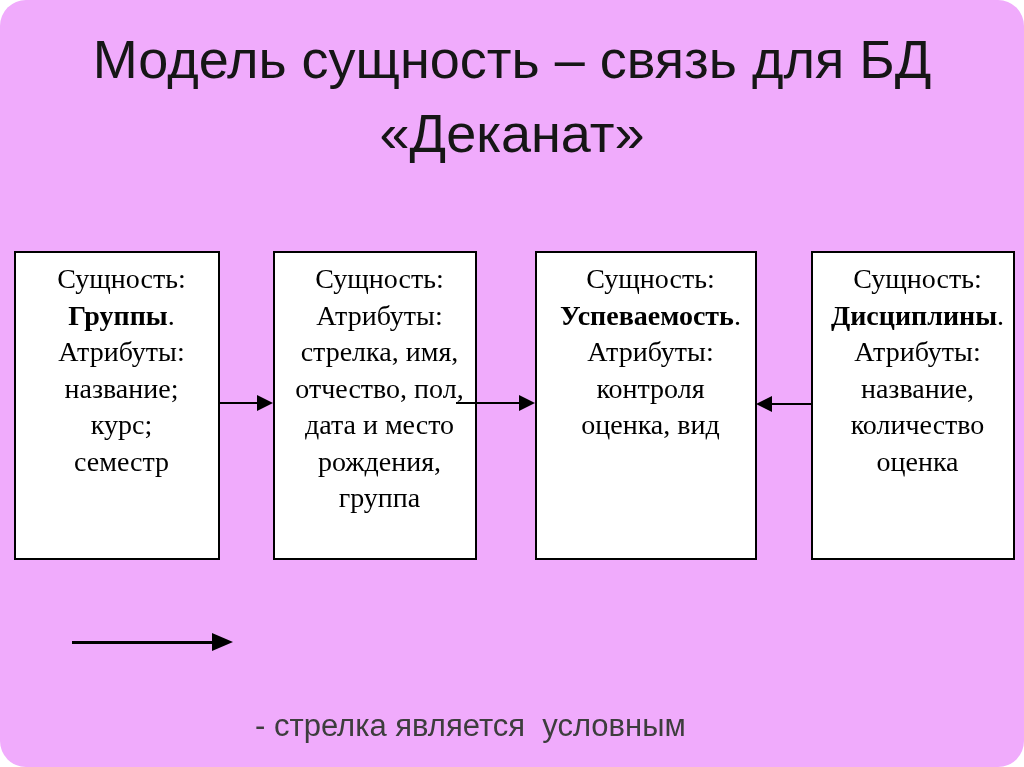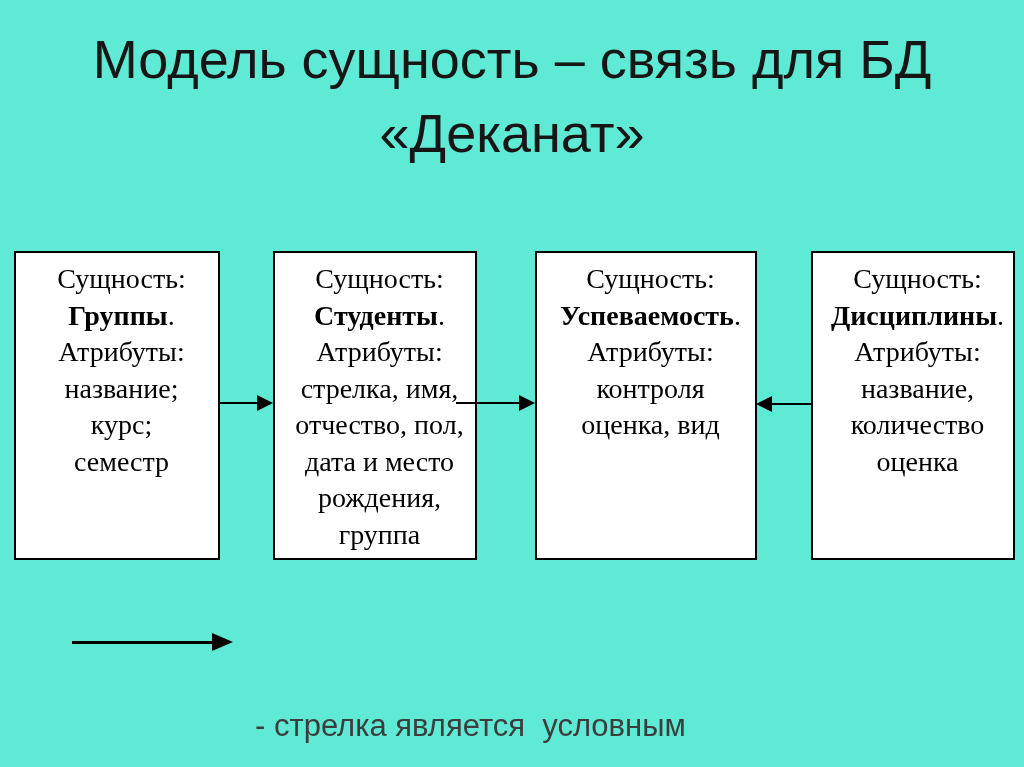--- a/index.html
+++ b/index.html
@@ -1,22 +1,23 @@
 <!DOCTYPE html>
 <html><head>
 <meta charset="utf-8">
 <style>
   html, body { margin: 0; padding: 0; background: #ffffff; }
   #slide {
     position: relative;
     width: 1024px;
     height: 767px;
-    background: #5eead4;
+    background: #f0abfc;
     overflow: hidden;
     font-family: "Liberation Sans", sans-serif;
+    border-radius: 26px;
   }
 
   
   .title-block {
     position: absolute;
     left: 0; top: 22px;
     width: 1024px;
     text-align: center;
     color: #161616;
     font-size: 54px;
@@ -102,21 +103,20 @@
     <div class="entity-line">Сущность:</div>
     <div class="entity-line"><span class="entity-name">Группы</span><span>.</span></div>
     <div class="entity-line">Атрибуты:</div>
     <div class="entity-line">название;</div>
     <div class="entity-line">курс;</div>
     <div class="entity-line">семестр</div>
   </div>
 
   <div id="entity-box-2" class="entity-box">
     <div class="entity-line">Сущность:</div>
-    <div class="entity-line"><span class="entity-name">Студенты</span><span>.</span></div>
     <div class="entity-line">Атрибуты:</div>
     <div class="entity-line">стрелка, имя,</div>
     <div class="entity-line">отчество, пол,</div>
     <div class="entity-line">дата и место</div>
     <div class="entity-line">рождения,</div>
     <div class="entity-line">группа</div>
   </div>
 
   <div id="entity-box-3" class="entity-box">
     <div class="entity-line">Сущность:</div>

